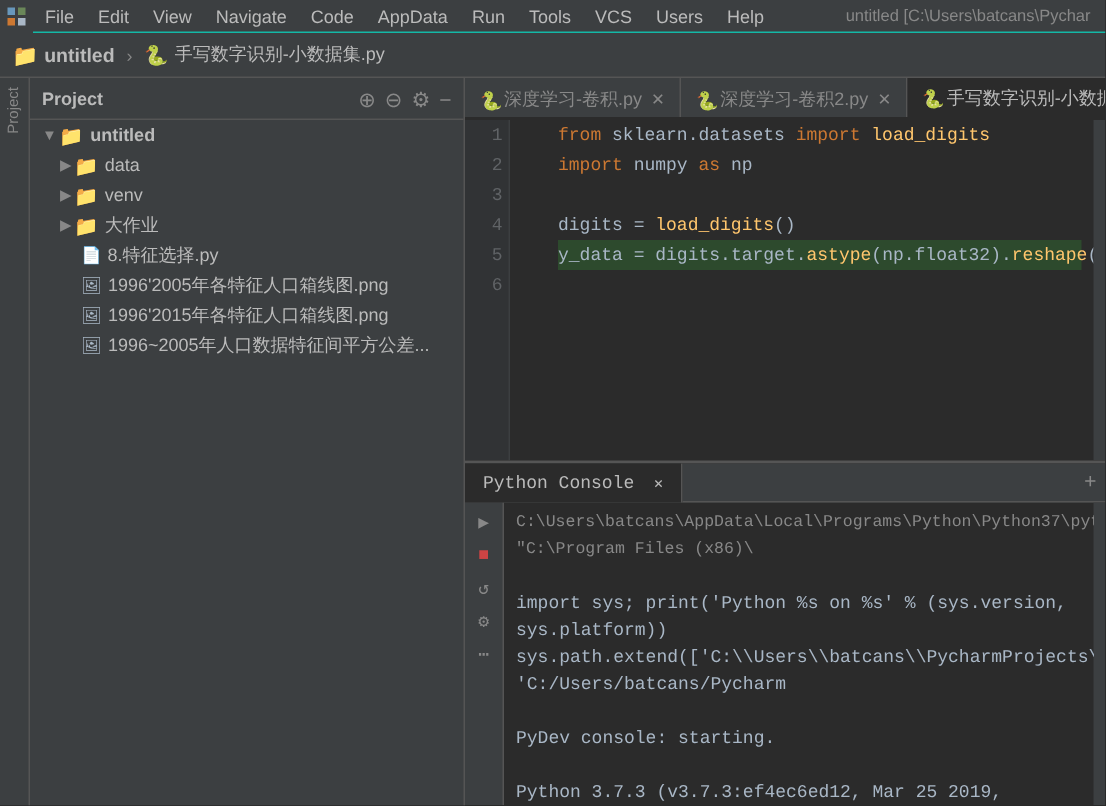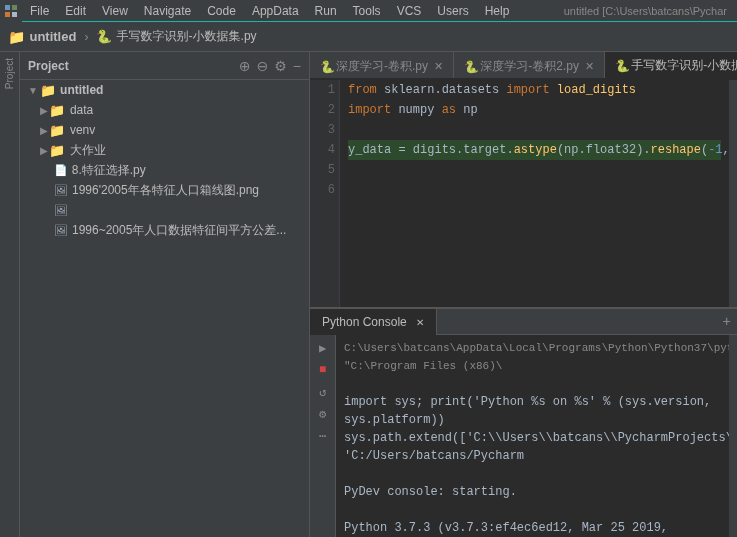--- a/index.html
+++ b/index.html
@@ -35,34 +35,34 @@
     .tree-item { display: flex; align-items: center; padding: 2px 4px 2px 8px; cursor: pointer; color: #bbbbbb; height: 20px; }
     .tree-item.root { font-weight: bold; color: #bbbbbb; }
     .tree-indent-1 { padding-left: 20px; }
     .folder-icon { color: #d4b07d; margin-right: 4px; font-size: 13px; }
     .folder-icon-yellow { color: #e8a740; }
     .arrow { color: #888; margin-right: 2px; font-size: 10px; }
     .tree-path { color: #6a8759; font-size: 11px; margin-left: 4px; }
     .editor-content { flex: 1; overflow: hidden; display: flex; }
     .line-numbers { width: 30px; background: #313335; text-align: right; padding: 0 4px; color: #606366; font-size: 12px; line-height: 20px; border-right: 1px solid #3c3f41; user-select: none; }
     .code-area { flex: 1; padding: 0 8px; overflow: hidden; line-height: 20px; font-size: 12px; }
-    .code-line { white-space: pre; height: 20px; line-height: 20px; }
+    .code-line { white-space: pre; height: 20px; line-height: 20px; margin-left: 24px; }
     .code-line.highlighted { background: #2d4a2d; }
     .kw { color: #cc7832; }
     .fn { color: #ffc66d; }
     .num { color: #6897bb; }
     .var { color: #a9b7c6; }
 
     
     .scrollbar-right { width: 8px; background: #3c3f41; }
 
     
     .console-area { height: 230px; background: #2b2b2b; border-top: 2px solid #555; display: flex; flex-direction: column; }
     .console-tabs { display: flex; background: #3c3f41; height: 26px; border-bottom: 1px solid #555; }
-    .console-tab { padding: 0 12px; height: 26px; line-height: 26px; font-size: 12px; font-family: Liberation Sans, sans-serif; cursor: pointer; color: #888; border-right: 1px solid #555; }
+    .console-tab { padding: 0 12px; height: 26px; line-height: 26px; font-size: 12px; font-family: Liberation Mono, monospace; cursor: pointer; color: #888; border-right: 1px solid #555; }
     .console-tab.active { background: #2b2b2b; color: #bbbbbb; }
     .console-tab-close { margin-left: 6px; font-size: 10px; }
     .console-body { flex: 1; display: flex; overflow: hidden; }
     .console-left-tools { width: 26px; background: #3c3f41; display: flex; flex-direction: column; align-items: center; padding: 4px 0; gap: 4px; border-right: 1px solid #555; }
     .console-tool-btn { width: 18px; height: 18px; display: flex; align-items: center; justify-content: center; color: #888; cursor: pointer; font-size: 12px; border-radius: 2px; }
     .console-output { flex: 1; padding: 4px 8px; overflow-y: auto; font-size: 12px; line-height: 18px; color: #a9b7c6; }
     .console-right-scroll { width: 8px; background: #3c3f41; }
   </style>
 </head>
 <body>
@@ -148,20 +148,21 @@
 
       <div class="tree-item tree-indent-1">
         <span style="width:14px;display:inline-block;"></span>
         <span style="color:#a9b7c6; margin-right:4px; font-size:11px;">🖼</span>
         <span>1996'2005年各特征人口箱线图.png</span>
       </div>
 
       <div class="tree-item tree-indent-1">
         <span style="width:14px;display:inline-block;"></span>
         <span style="color:#a9b7c6; margin-right:4px; font-size:11px;">🖼</span>
+        <span>1996'2015年各特征人口箱线图.png</span>
       </div>
 
       <div class="tree-item tree-indent-1">
         <span style="width:14px;display:inline-block;"></span>
         <span style="color:#a9b7c6; margin-right:4px; font-size:11px;">🖼</span>
         <span>1996~2005年人口数据特征间平方公差...</span>
       </div>
     </div>
   </div>
 
@@ -191,20 +192,21 @@
         <div>2</div>
         <div>3</div>
         <div>4</div>
         <div>5</div>
         <div>6</div>
       </div>
       <div class="code-area">
         <div class="code-line"><span class="kw">from</span> <span class="var">sklearn.datasets</span> <span class="kw">import</span> <span class="fn">load_digits</span></div>
         <div class="code-line"><span class="kw">import</span> <span class="var">numpy</span> <span class="kw">as</span> <span class="var">np</span></div>
         <div class="code-line">&nbsp;</div>
+        <div class="code-line"><span class="var">digits</span> = <span class="fn">load_digits</span>()</div>
         <div class="code-line highlighted"><span class="var">y_data</span> = <span class="var">digits</span>.<span class="var">target</span>.<span class="fn">astype</span>(<span class="var">np</span>.<span class="var">float32</span>).<span class="fn">reshape</span>(<span class="num">-1</span>, )</div>
       </div>
       <div class="scrollbar-right"></div>
     </div>
 
     <div class="console-area">
       <div class="console-tabs">
         <div class="console-tab active">
           <span>Python Console</span>
           <span class="console-tab-close">✕</span>

